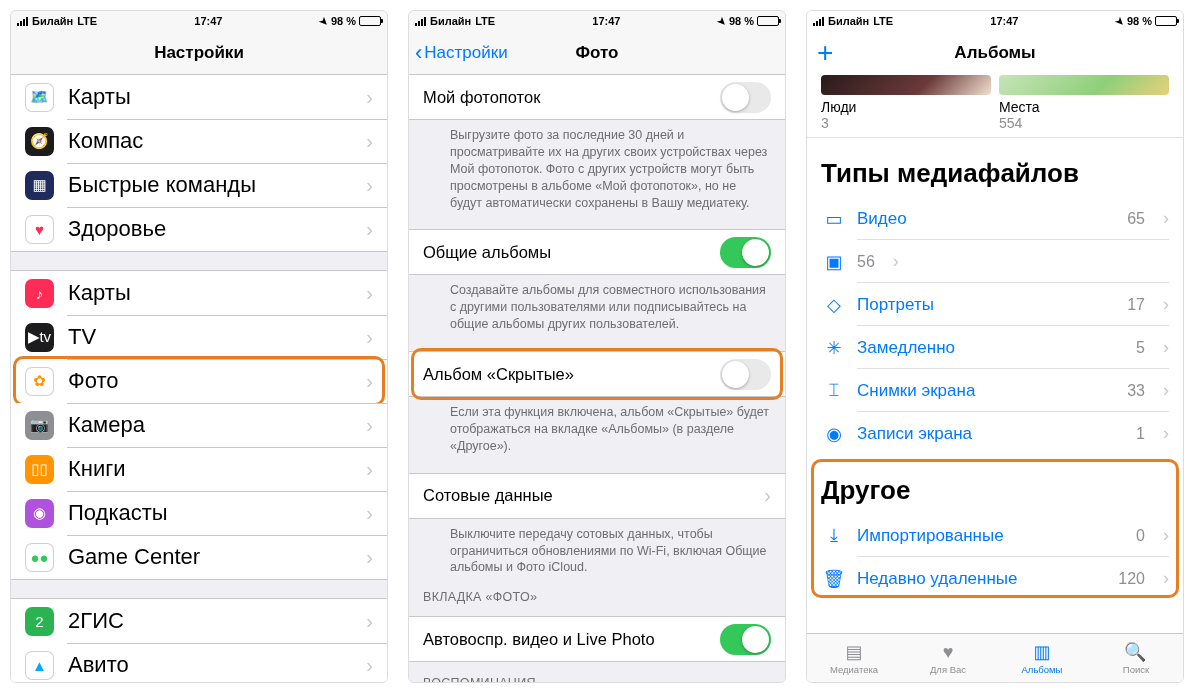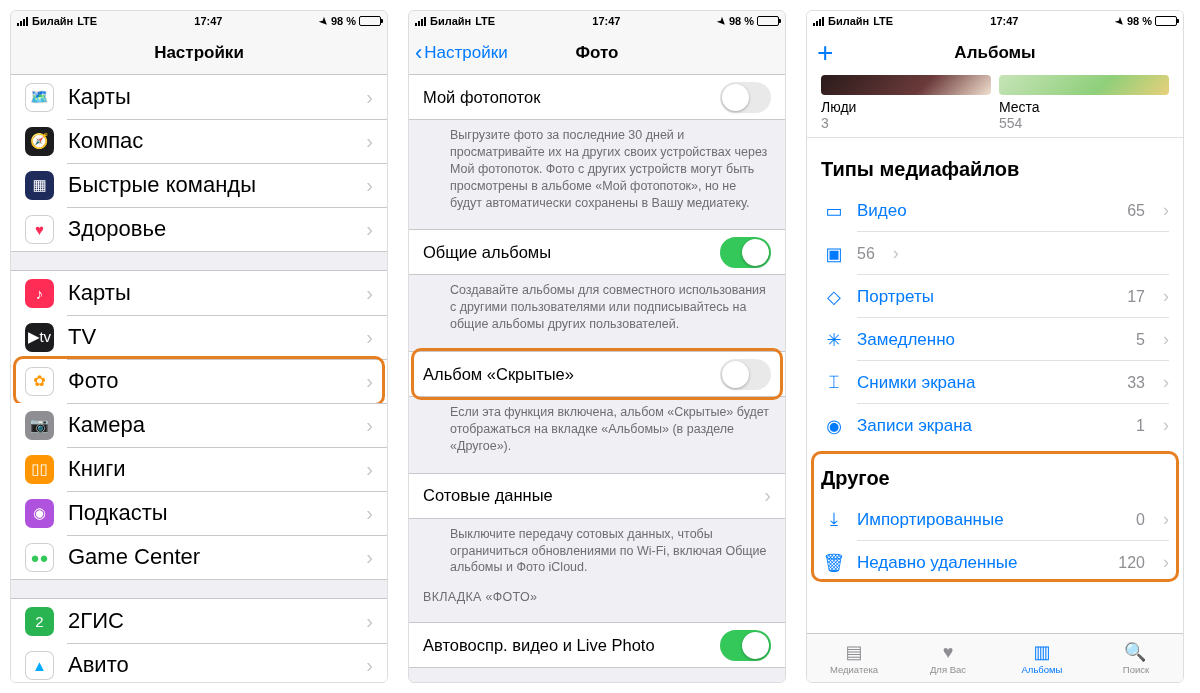--- a/index.html
+++ b/index.html
@@ -83,21 +83,21 @@
     position:absolute; left:56px; right:0; top:0; height:1px; background:#c8c7cc;
   }
   .row:first-child .sep { display:none; }
   .appicon {
     width:29px; height:29px; border-radius:7px; margin-right:14px; flex-shrink:0;
     display:flex;align-items:center;justify-content:center;font-size:15px;color:#fff;
   }
   .rowlabel { font-size:22px; flex:1; }
   .chevron { color:#c7c7cc; font-size:20px; font-weight:300; }
   .footer-text { font-size:12.5px; color:#6d6d72; padding:7px 14px 0 14px; line-height:1.35;margin-left:27px;}
-  .header-text { font-size:12.5px; color:#6d6d72; padding:14px 14px 18px 14px; text-transform:uppercase; letter-spacing:0.3px;}
+  .header-text { font-size:12.5px; color:#6d6d72; padding:14px 14px 12px 14px; text-transform:uppercase; letter-spacing:0.3px;}
   
   .toggle {
     width:51px;height:31px;border-radius:16px;background:#e9e9ea;position:relative;flex-shrink:0;
   }
   .toggle.on{ background:#34c759;}
   .toggle .knob{
     width:27px;height:27px;background:#fff;border-radius:50%;position:absolute;top:2px;left:2px;
     box-shadow:0 1px 3px rgba(0,0,0,0.3);
   }
   .toggle.on .knob{ left:22px; }
@@ -111,21 +111,21 @@
   
   .p3-scroll { background:#fff; overflow:hidden; flex:1; position:relative;}
   .thumbs { display:flex; gap:8px; padding:0 14px 6px 14px; }
   .thumb-col { flex:1; }
   .thumb { width:100%; height:20px; border-radius:4px; }
   .thumb.people { background:linear-gradient(135deg,#2a1a1a,#6b3a3a 60%,#f2e0d0);}
   .thumb.places { background:linear-gradient(135deg,#c7e4b8,#8fcf7a 60%,#e8d07a);}
   .thumb-title{font-size:14px;margin-top:4px;}
   .thumb-sub{font-size:14px;color:#8e8e93;}
   .section-h {
-    font-size:20px; font-weight:700; padding:20px 14px 8px 14px;
+    font-size:26px; font-weight:700; padding:20px 14px 8px 14px;
   }
   .mrow {
     display:flex; align-items:center; min-height:43px; padding:0 14px; position:relative;
   }
   .mrow .msep{ position:absolute; left:50px; right:14px; bottom:0; height:1px; background:#e0e0e0;}
   .micon { width:26px; display:flex; justify-content:center; color:#007aff; font-size:18px; margin-right:10px;}
   .mlabel { color:#007aff; font-size:17px; flex:1;}
   .mcount { color:#8e8e93; font-size:16px; margin-right:18px;}
   .mchev { color:#c7c7cc; font-size:18px;}
   

